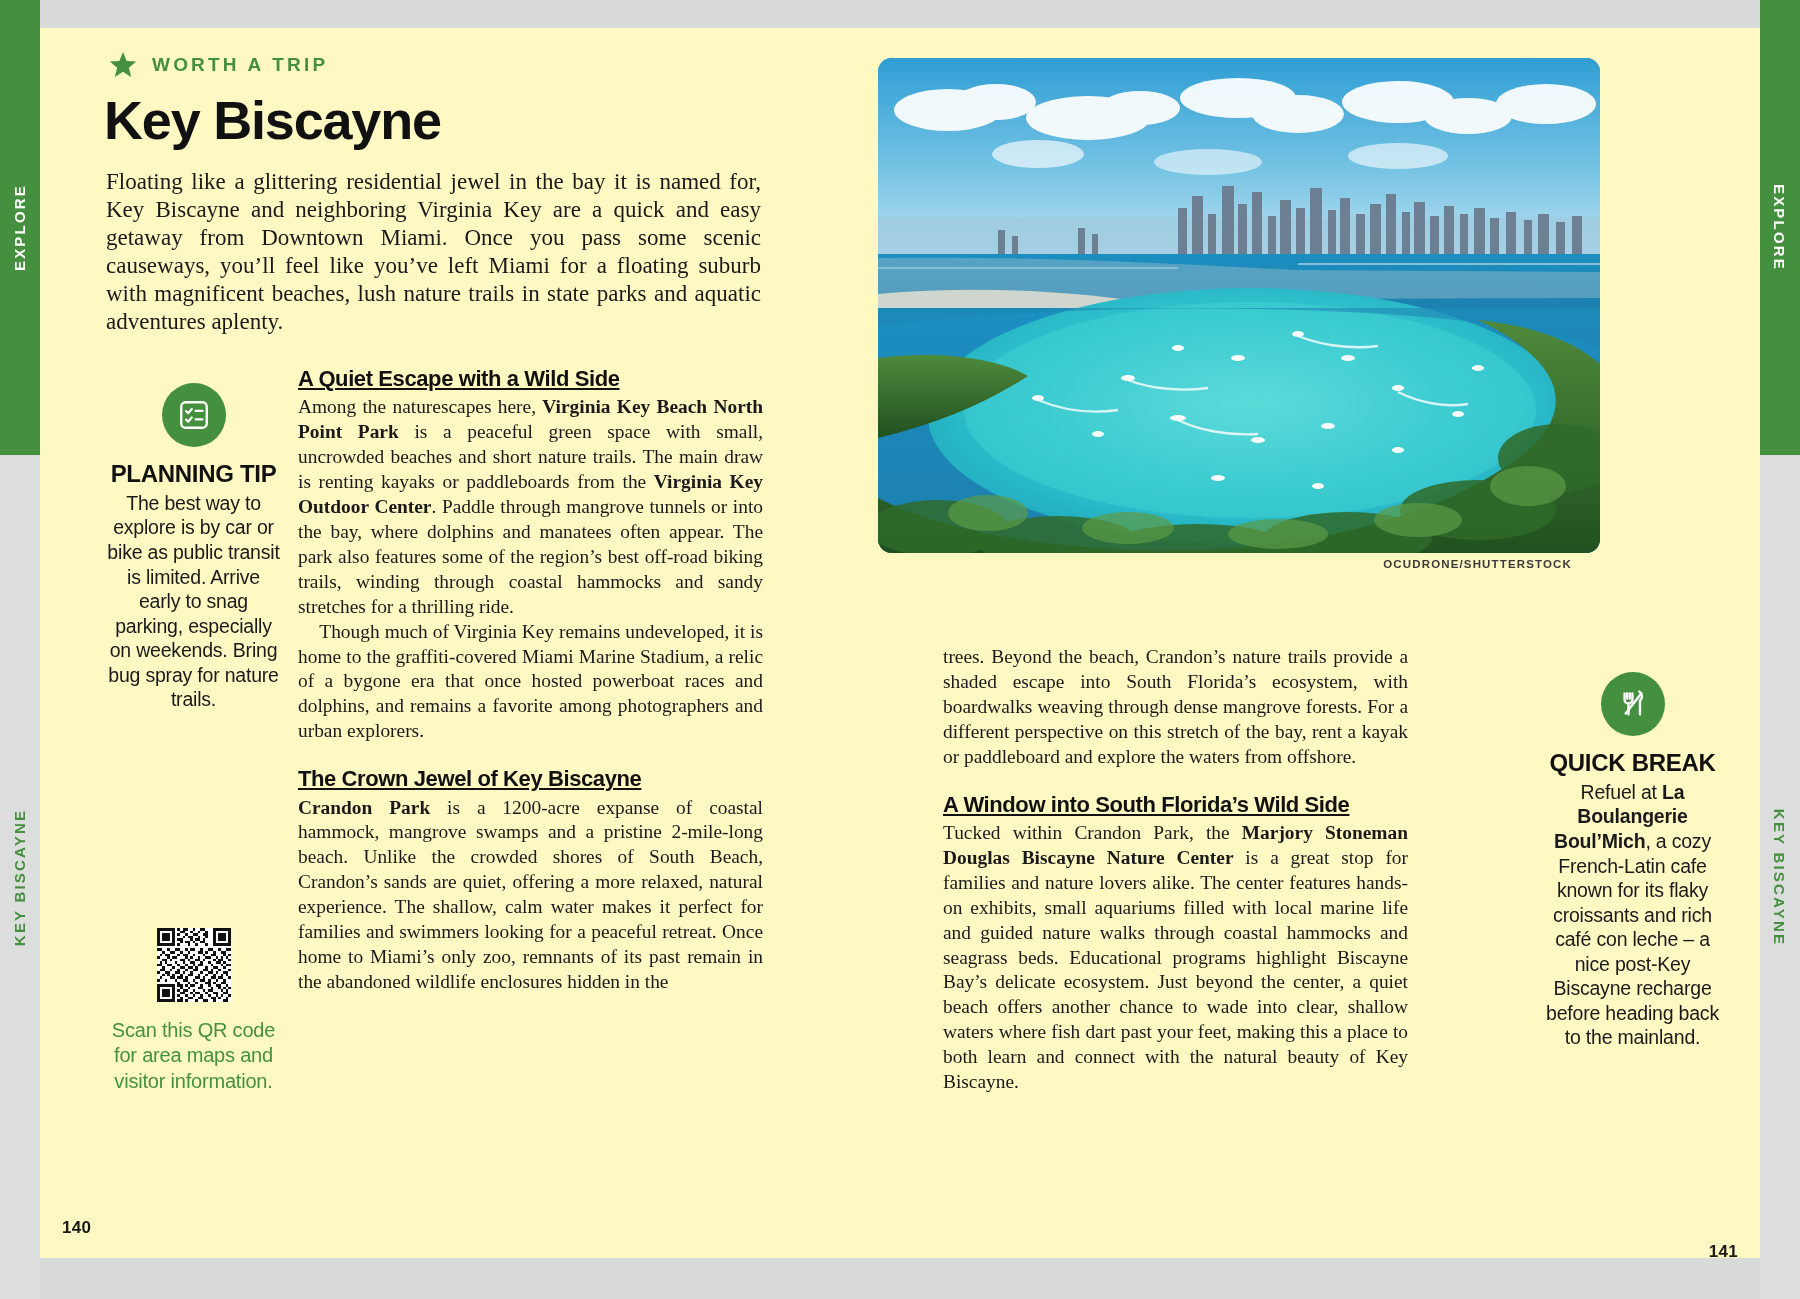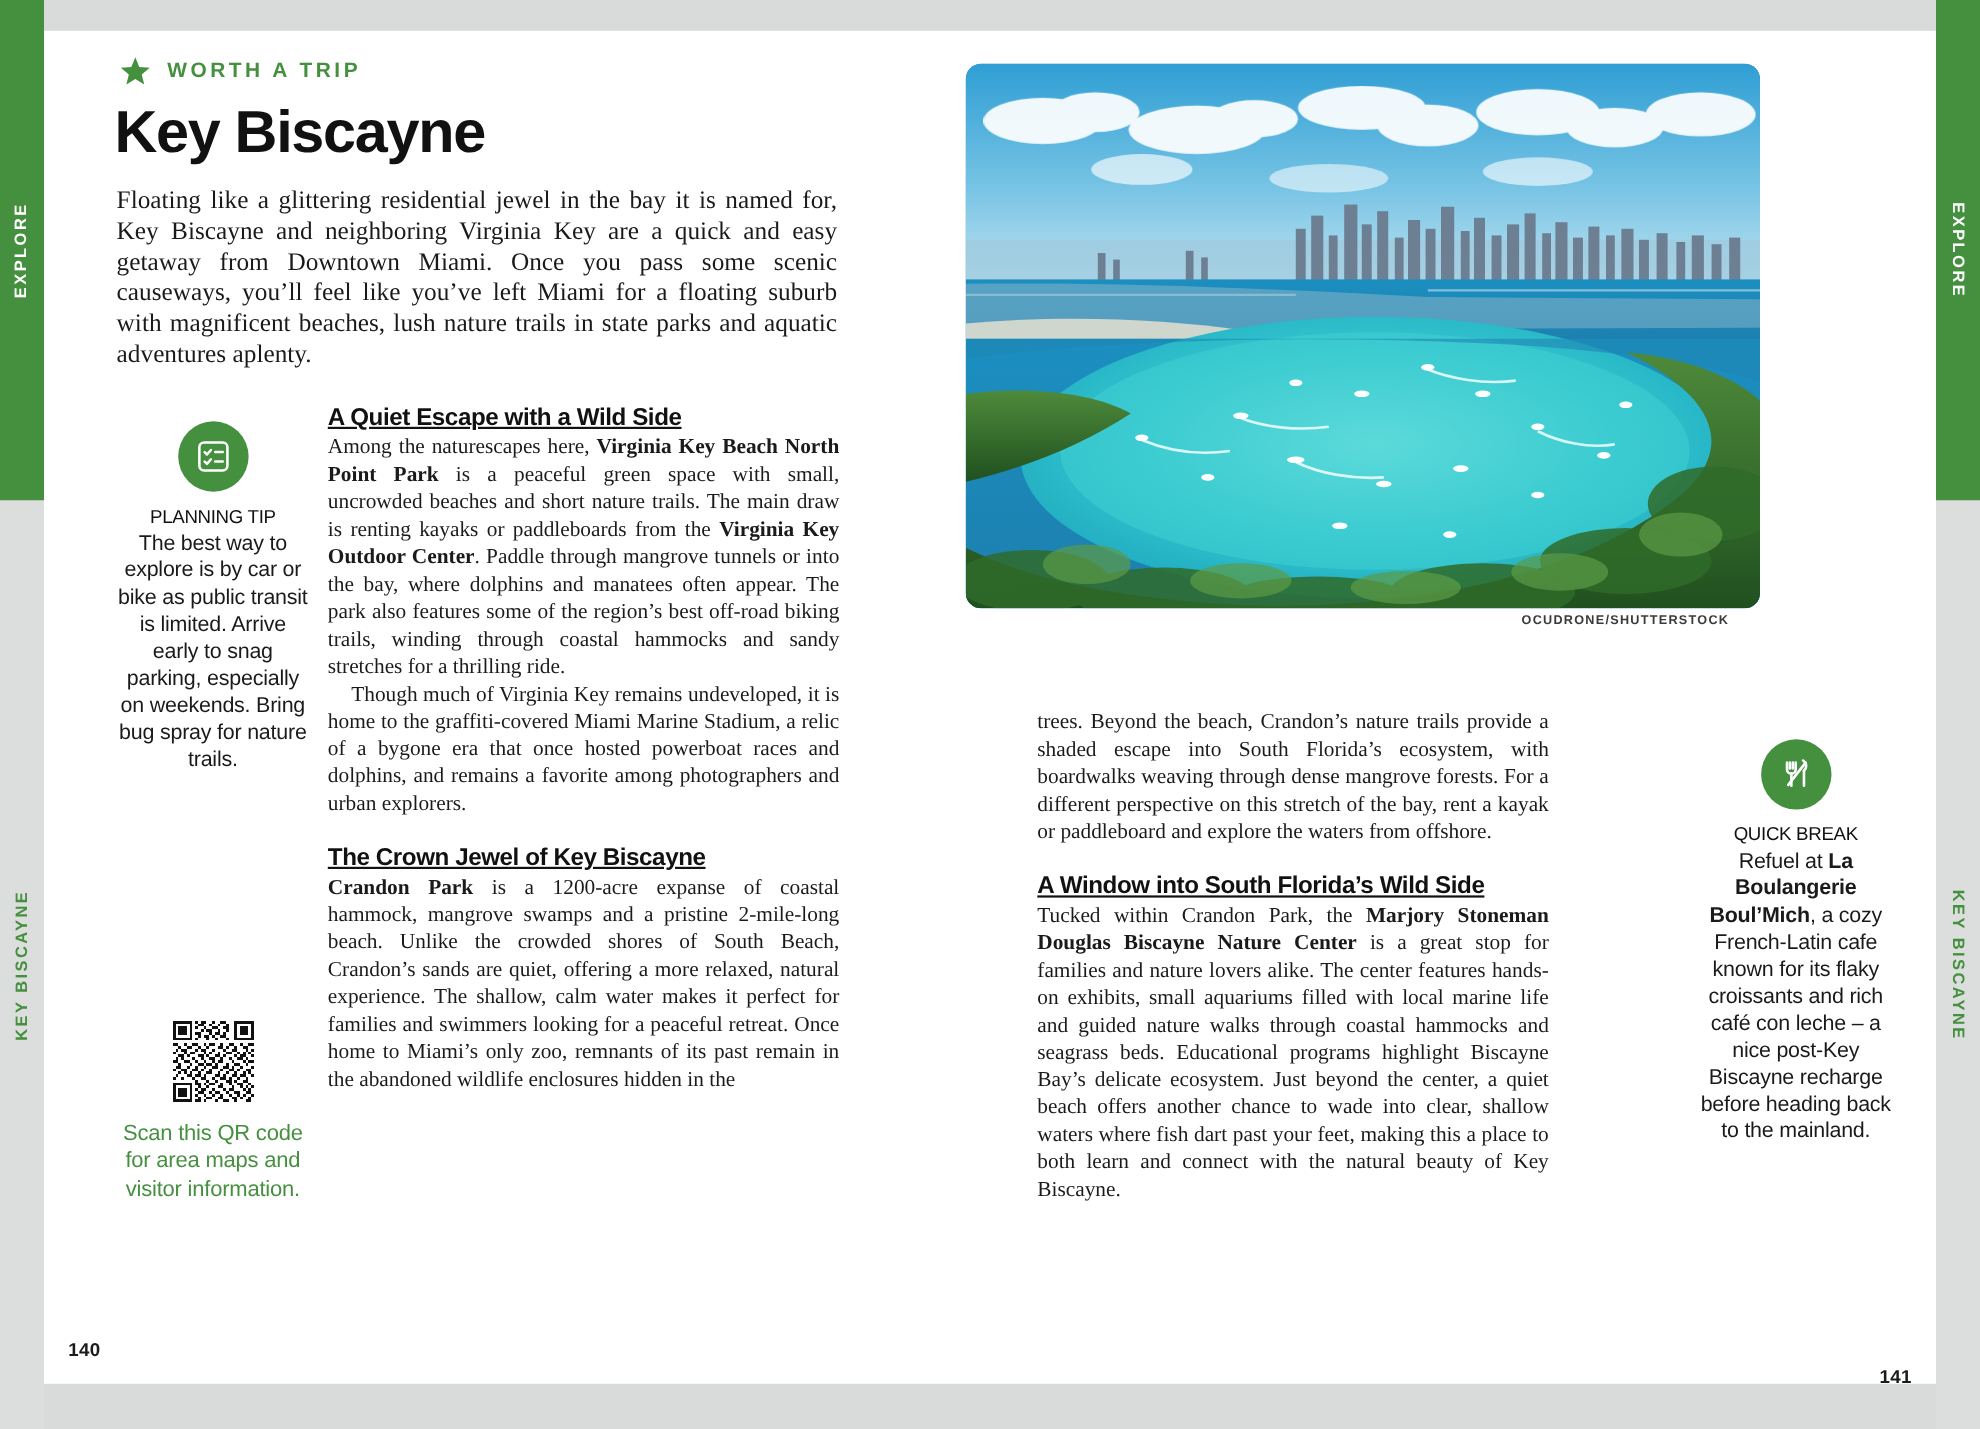--- a/index.html
+++ b/index.html
@@ -33,21 +33,21 @@
   .tab-col.left .tab.explore  { top: 0;   height: 455px; }
   .tab-col.left .tab.section  { top: 455px; height: 844px; }
   .tab-col.right .tab.explore { top: 0;   height: 455px; }
   .tab-col.right .tab.section { top: 455px; height: 844px; }
   .tab-col.left .tab span  { transform: rotate(-90deg); }
   .tab-col.right .tab span { transform: rotate(90deg); }
 
   
   .page {
     position: absolute; top: 28px; height: 1230px;
-    background: #ffffff;
+    background: #fef9c3;
   }
   .page.left  { left: 40px;  width: 860px; }
   .page.right { left: 900px; width: 860px; }
 
   .page-num {
     position: absolute; bottom: 20px;
     font-size: 17px; font-weight: 700; color: #1a1a1a;
     letter-spacing: 0.3px;
   }
   .page-num.l { left: 22px; }
@@ -105,21 +105,21 @@
   
   .sidebox { text-align: center; }
   .badge {
     width: 64px; height: 64px; border-radius: 50%;
     background: #45903f; margin: 0 auto 12px;
     display: flex; align-items: center; justify-content: center;
   }
   .badge svg { display: block; }
   .sidebox-title {
     font-family: "Liberation Sans", sans-serif;
-    font-size: 17px; font-weight: 400; color: #111;
+    font-size: 24px; font-weight: 700; color: #111;
     letter-spacing: -0.3px; margin-bottom: 1px;
   }
   .sidebox-body {
     font-family: "Liberation Sans", sans-serif;
     font-size: 19.5px; line-height: 1.26; color: #1a1a1a;
     text-align: center; letter-spacing: -0.2px;
   }
 
   
   .qr-wrap { position: absolute; left: 66px; top: 900px; width: 175px; text-align: center; }

